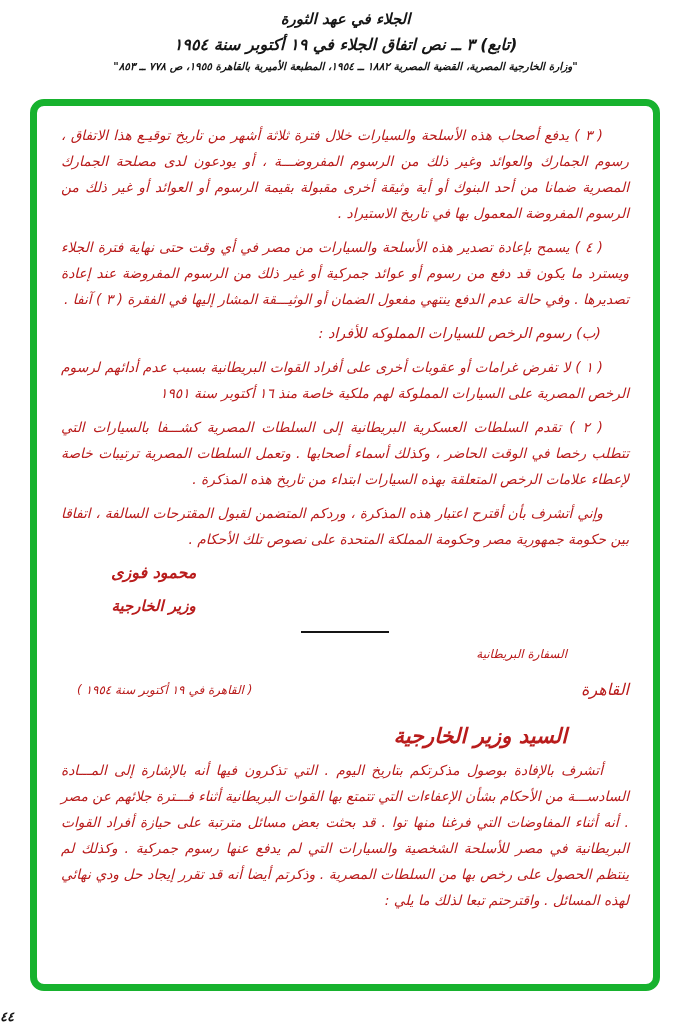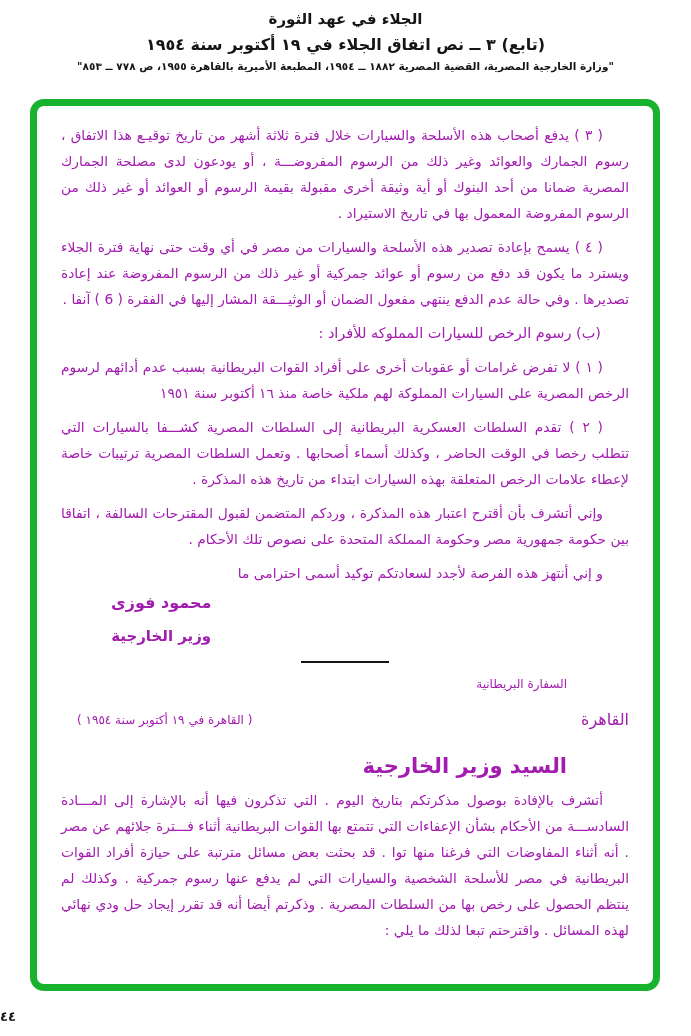--- a/index.html
+++ b/index.html
@@ -32,21 +32,21 @@
     border: 7px solid #17b22e;
     border-radius: 14px;
     padding: 16px 24px 0 24px;
     direction: rtl;
     overflow: hidden;
   }
   .body-text {
     font-size: 13.8px;
     line-height: 26px;
     text-align: justify;
-    color: #a21caf;
+    color: #b91c1c;
   }
   p.para { margin: 0 0 8px 0; text-indent: 26px; }
   .section-heading {
     font-size: 14.5px;
     margin: 8px 0 8px 0;
     text-indent: 28px;
     text-align: right;
     font-weight: 500;
   }
   .courtesy { margin: 0 0 4px 0; text-indent: 26px; text-align: right; }
@@ -93,43 +93,42 @@
   .page-num {
     position: absolute;
     bottom: 12px; left: 0; right: 0;
     text-align: left;
     font-size: 13px; font-weight: bold;
   }
 </style>
 </head>
 <body>
 
-<div class="page" style="color: rgb(21, 21, 21); background: rgb(255, 255, 255);">
+<div class="page" style="color: rgb(21, 21, 21); background: rgb(255, 255, 255); font-style: italic;">
 
   <div class="header">
     <div class="doc-title">الجلاء في عهد الثورة</div>
     <div class="doc-subtitle">(تابع) ٣ ــ نص اتفاق الجلاء في ١٩ أكتوبر سنة ١٩٥٤</div>
     <div class="doc-source">"وزارة الخارجية المصرية، القضية المصرية ١٨٨٢ ــ ١٩٥٤، المطبعة الأميرية بالقاهرة ١٩٥٥، ص ٧٧٨ ــ ٨٥٣"</div>
   </div>
 
   <div class="green-box body-text" style="border-color: rgb(23, 178, 46);">
 
     <p class="para">( ٣ ) يدفع أصحاب هذه الأسلحة والسيارات خلال فترة ثلاثة أشهر من تاريخ توقيـع هذا الاتفاق ، رسوم الجمارك والعوائد وغير ذلك من الرسوم المفروضـــة ، أو يودعون لدى مصلحة الجمارك المصرية ضمانا من أحد البنوك أو أية وثيقة أخرى مقبولة بقيمة الرسوم أو العوائد أو غير ذلك من الرسوم المفروضة المعمول بها في تاريخ الاستيراد .</p>
 
-    <p class="para">( ٤ ) يسمح بإعادة تصدير هذه الأسلحة والسيارات من مصر في أي وقت حتى نهاية فترة الجلاء ويسترد ما يكون قد دفع من رسوم أو عوائد جمركية أو غير ذلك من الرسوم المفروضة عند إعادة تصديرها . وفي حالة عدم الدفع ينتهي مفعول الضمان أو الوثيـــقة المشار إليها في الفقرة ( 6 ) آنفا .</p>
+    <p class="para">( ٤ ) يسمح بإعادة تصدير هذه الأسلحة والسيارات من مصر في أي وقت حتى نهاية فترة الجلاء ويسترد ما يكون قد دفع من رسوم أو عوائد جمركية أو غير ذلك من الرسوم المفروضة عند إعادة تصديرها . وفي حالة عدم الدفع ينتهي مفعول الضمان أو الوثيـــقة المشار إليها في الفقرة ( ٣ ) آنفا .</p>
 
     <div class="section-heading">(ب) رسوم الرخص للسيارات المملوكه للأفراد :</div>
 
     <p class="para">( ١ ) لا تفرض غرامات أو عقوبات أخرى على أفراد القوات البريطانية بسبب عدم أدائهم لرسوم الرخص المصرية على السيارات المملوكة لهم ملكية خاصة منذ ١٦ أكتوبر سنة ١٩٥١</p>
 
     <p class="para">( ٢ ) تقدم السلطات العسكرية البريطانية إلى السلطات المصرية كشـــفا بالسيارات التي تتطلب رخصا في الوقت الحاضر ، وكذلك أسماء أصحابها . وتعمل السلطات المصرية ترتيبات خاصة لإعطاء علامات الرخص المتعلقة بهذه السيارات ابتداء من تاريخ هذه المذكرة .</p>
 
     <p class="para">وإني أتشرف بأن أقترح اعتبار هذه المذكرة ، وردكم المتضمن لقبول المقترحات السالفة ، اتفاقا بين حكومة جمهورية مصر وحكومة المملكة المتحدة على نصوص تلك الأحكام .</p>
 
-    <div class="courtesy">و إني أنتهز هذه الفرصة لأجدد لسعادتكم توكيد أسمى احترامى ما</div>
 
     <div class="signature">
       <div class="sig-name">محمود فوزى</div>
       <div class="sig-title">وزير الخارجية</div>
     </div>
 
     <div class="divider"></div>
 
     <div class="embassy">
       <div class="embassy-name">السفارة البريطانية</div>

